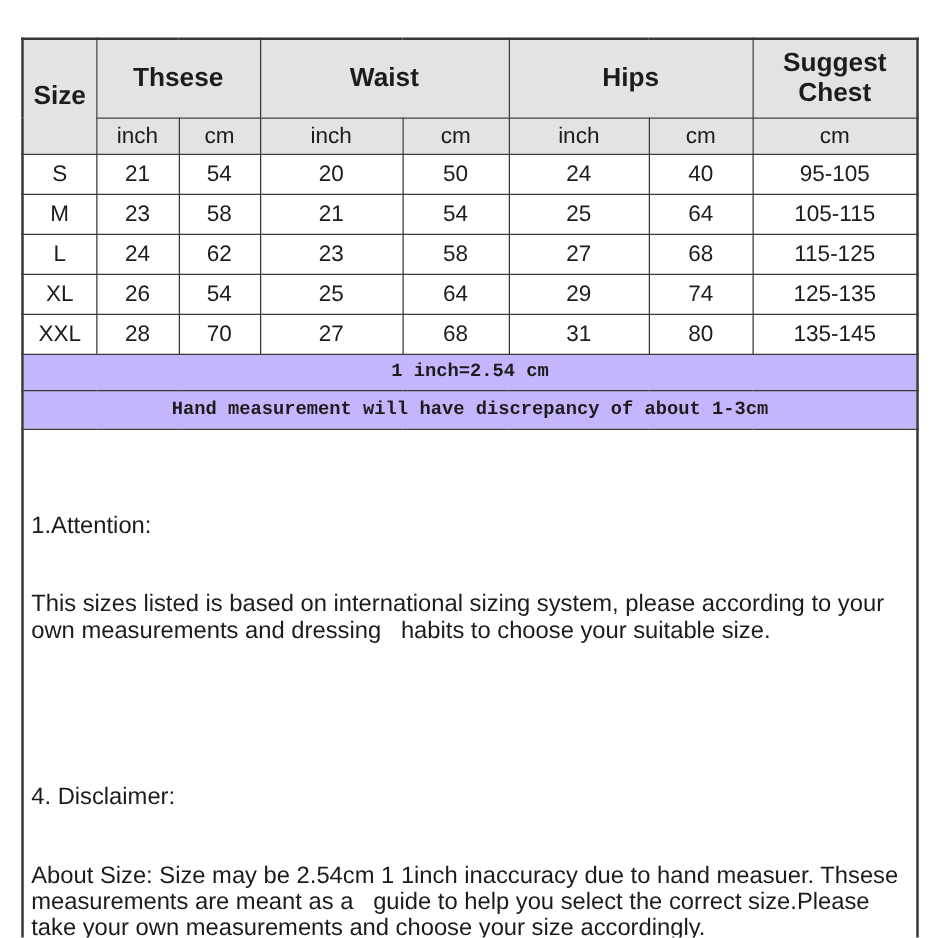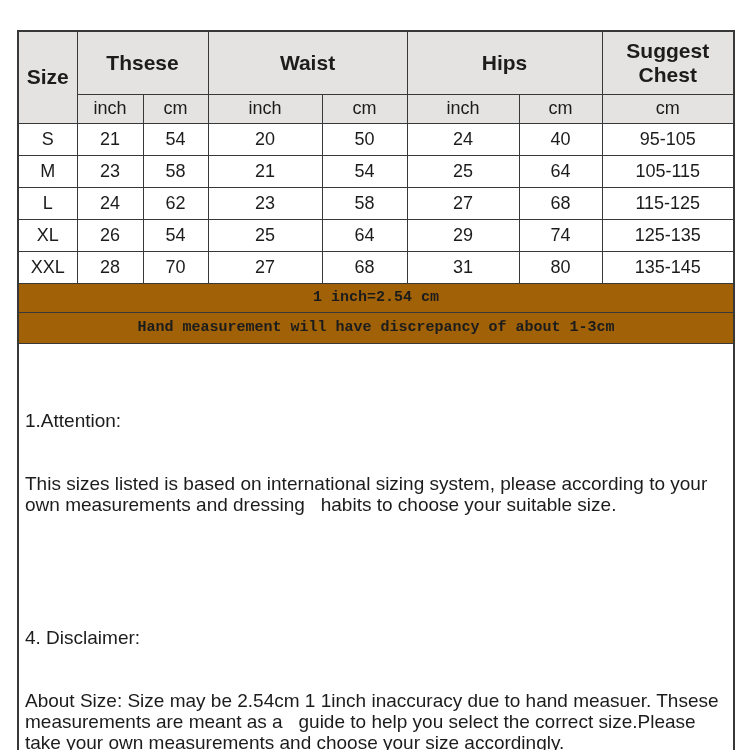--- a/index.html
+++ b/index.html
@@ -56,21 +56,21 @@
     font-size: 18px;
   }
   tr.data-row td {
     font-size: 18px;
     background: #ffffff;
   }
   tr.note-row-1 td, tr.note-row-2 td {
     font-family: "Liberation Mono", monospace;
     font-weight: bold;
     font-size: 15px;
-    background: #a16207;
+    background: #c4b5fd;
   }
 
   td.info-cell {
     height: 374px;
     vertical-align: top;
     text-align: left;
     padding: 24px 8px 0 6px;
     background: #ffffff;
   }
   .info-section {

